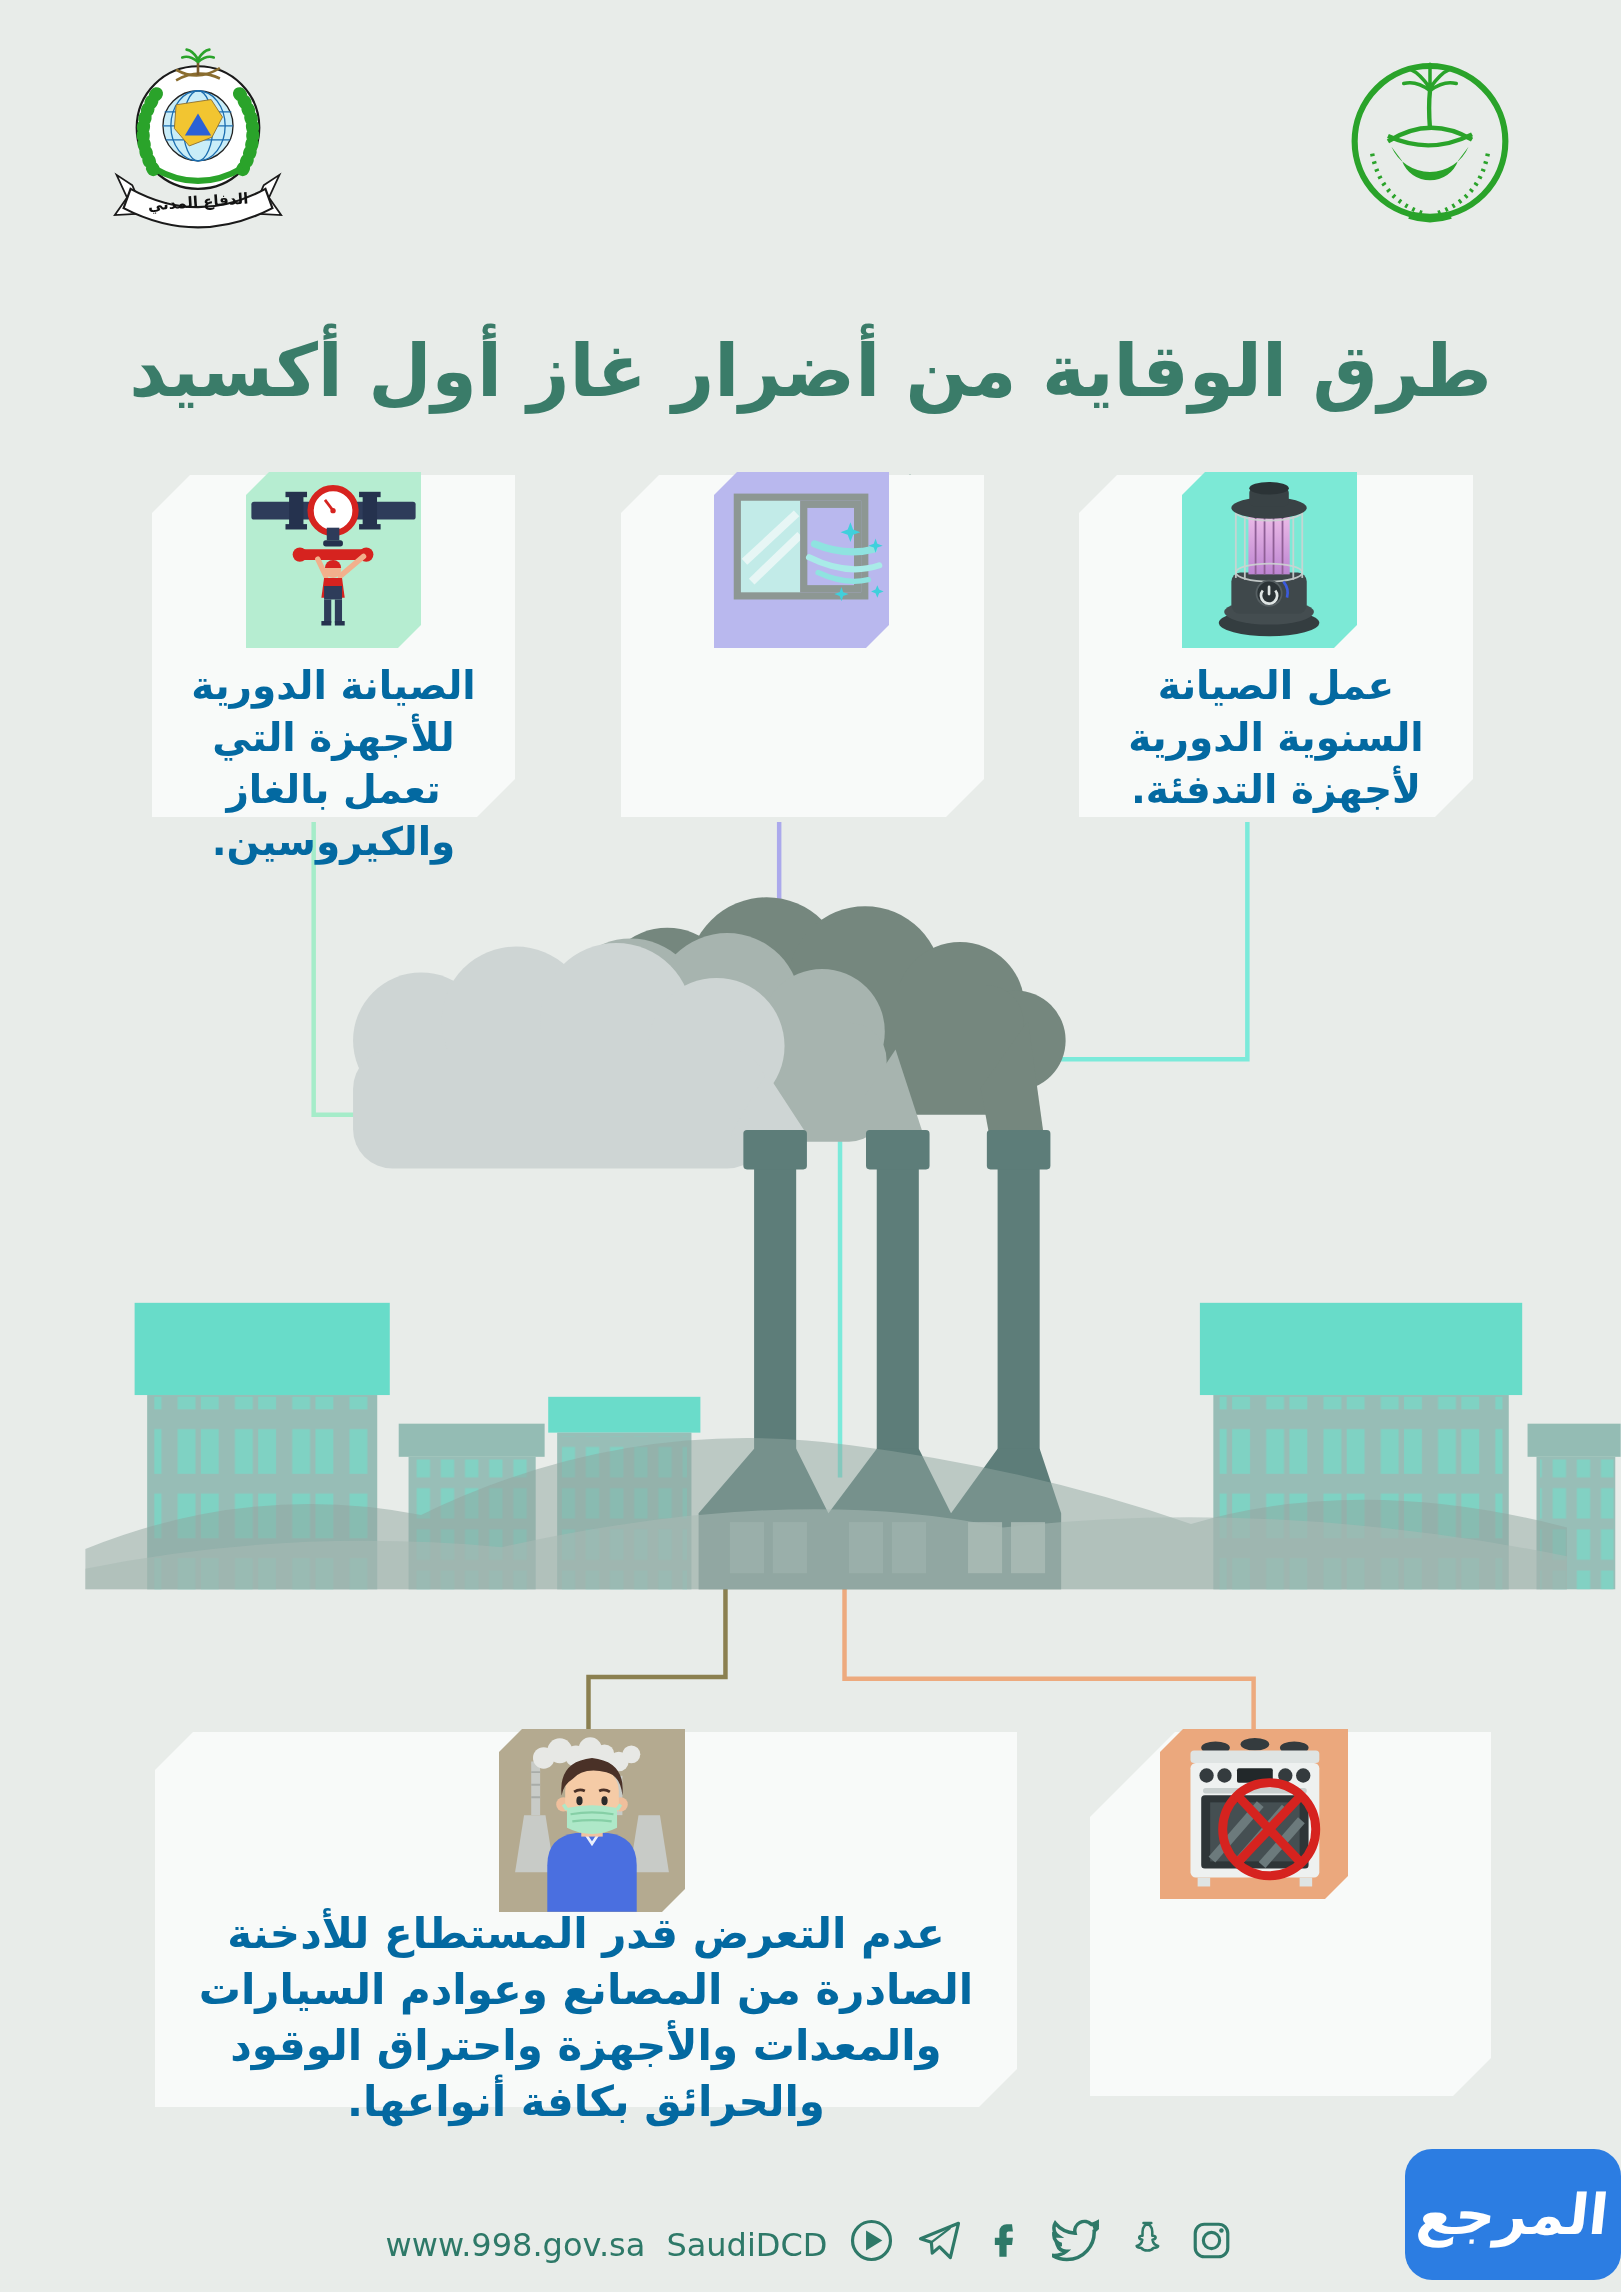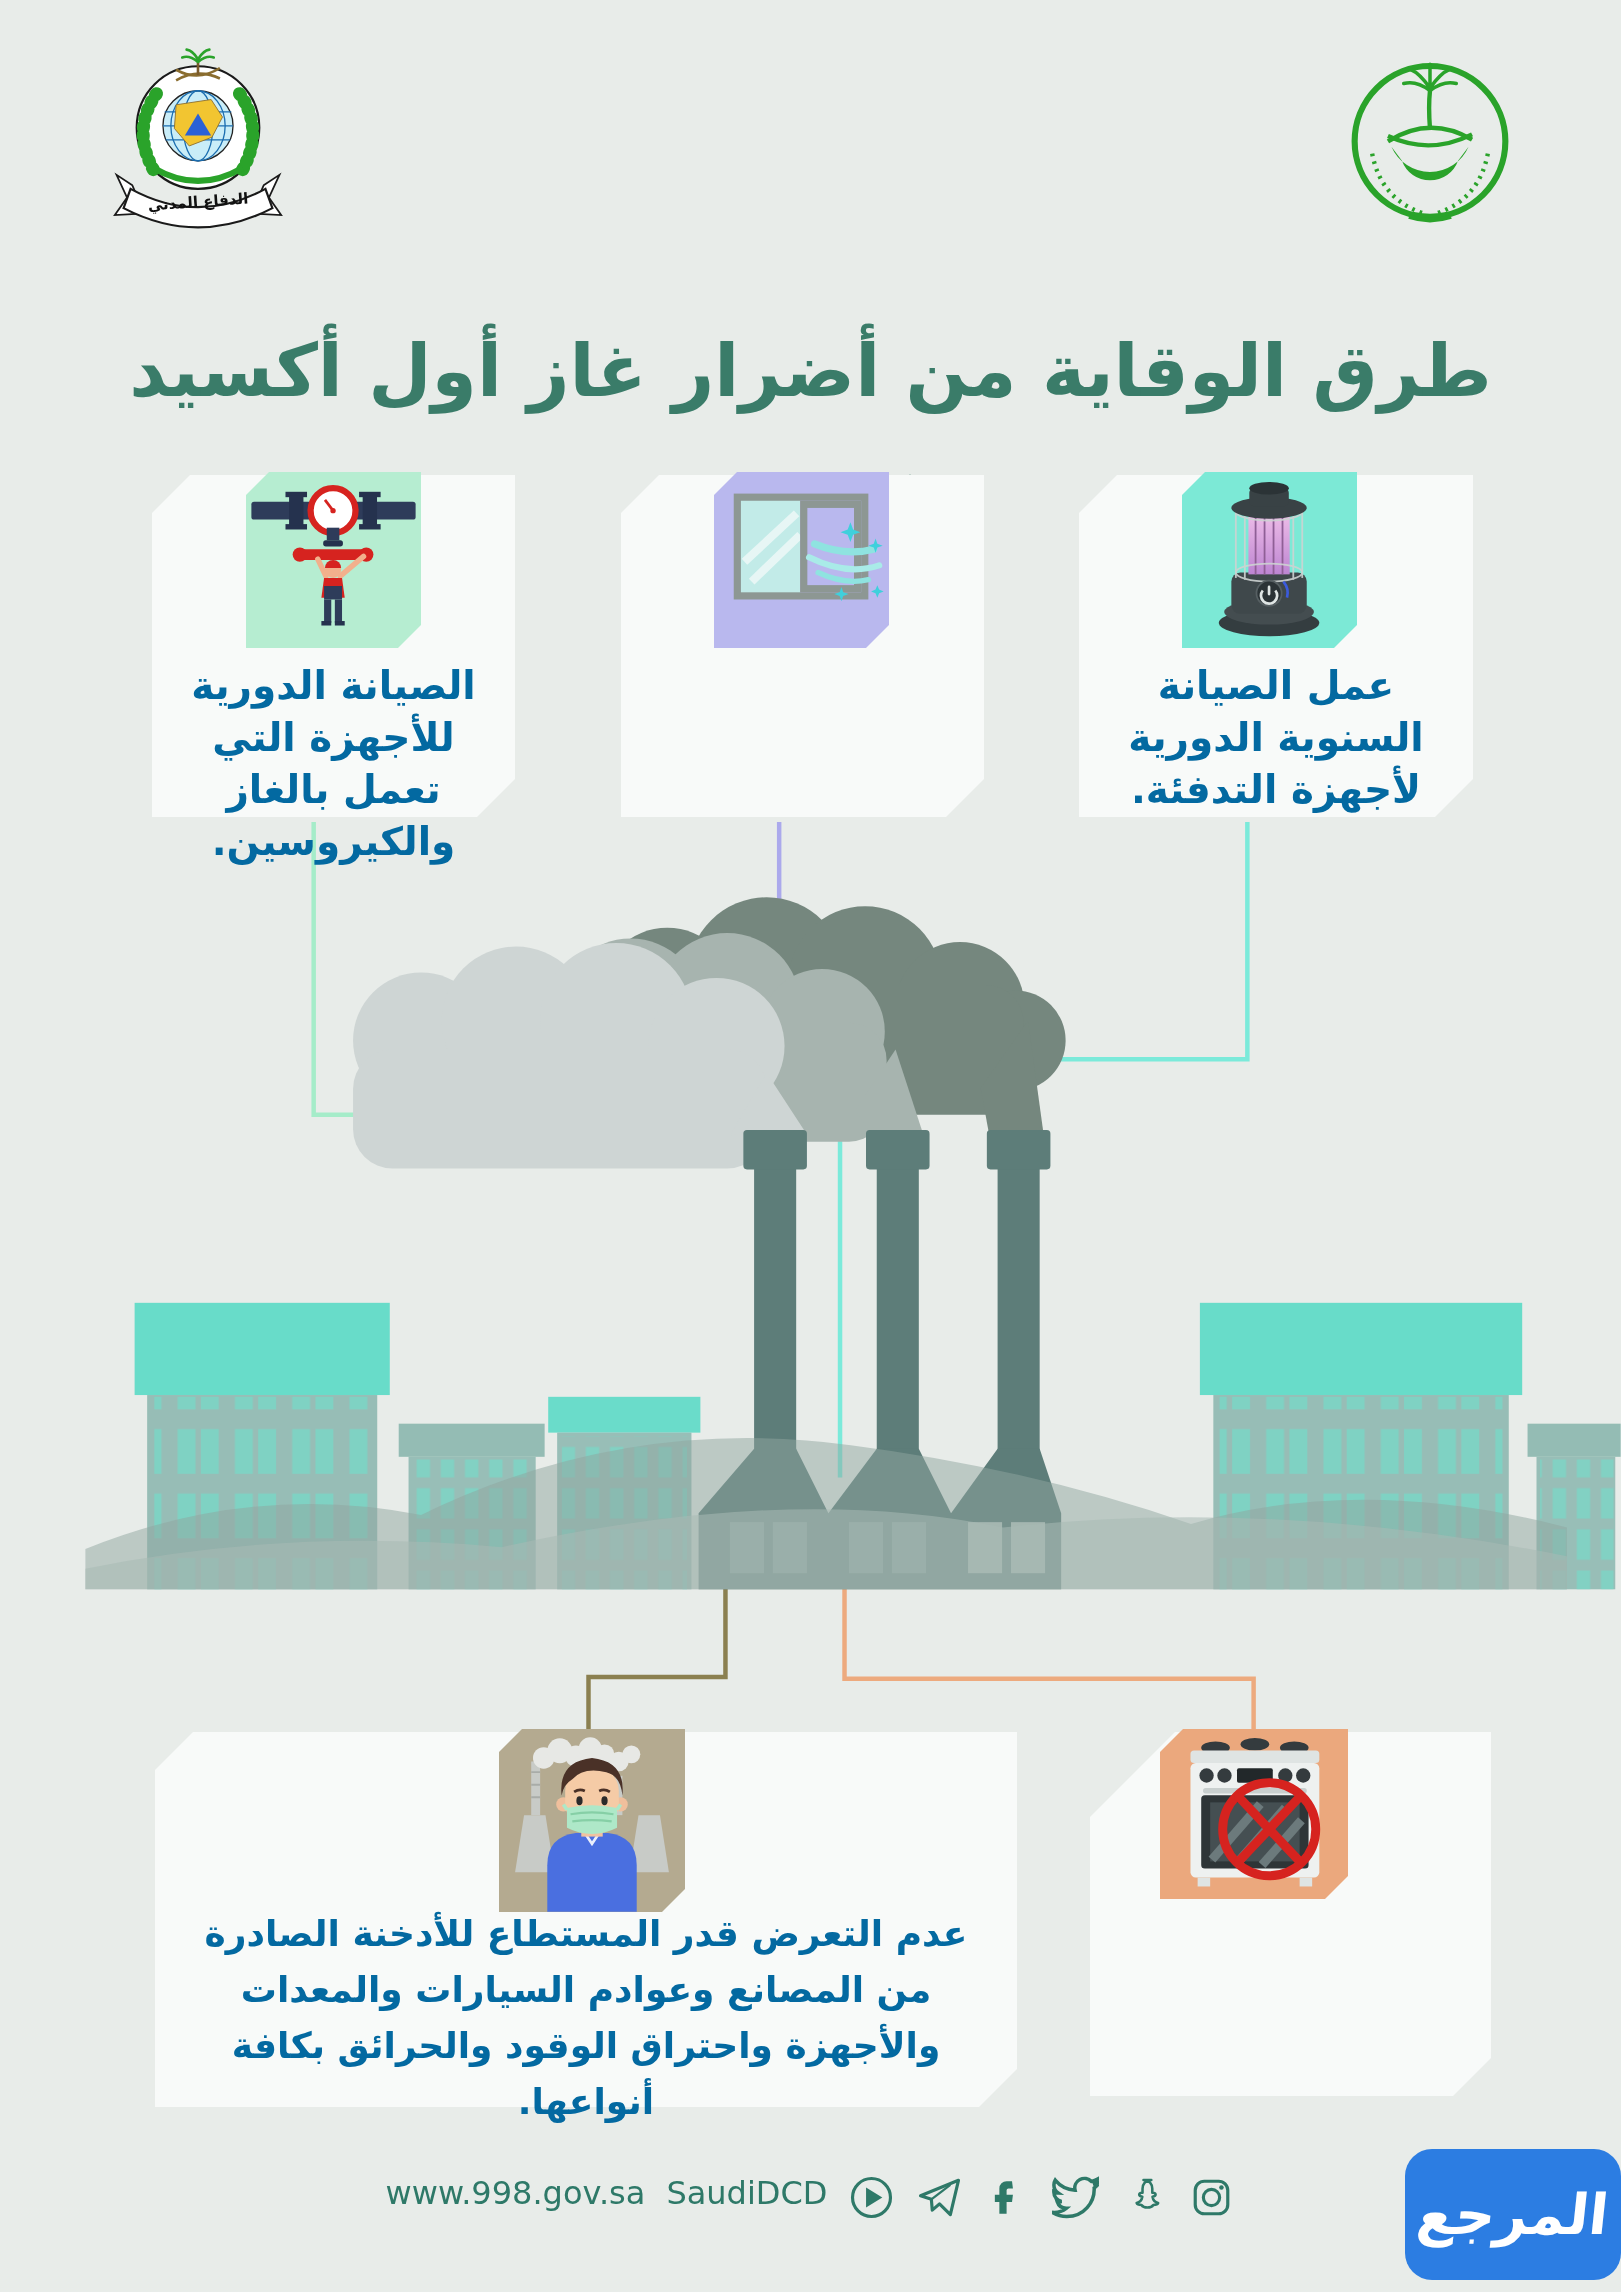--- a/index.html
+++ b/index.html
@@ -22,26 +22,26 @@
     clip-path:polygon(38px 0,100% 0,100% calc(100% - 38px),calc(100% - 38px) 100%,0 100%,0 38px);
   }
   .icon-box{
     z-index:3;
     clip-path:polygon(23px 0,100% 0,100% calc(100% - 23px),calc(100% - 23px) 100%,0 100%,0 23px);
   }
   .card-text{
     font-weight:bold;color:#0369a1;direction:rtl;text-align:center;z-index:4;
   }
   .t-top{font-size:39px;line-height:52px;}
-  .t-bl{font-size:36px;line-height:56px;}
+  .t-bl{font-size:42px;line-height:56px;}
   .t-br{font-size:40px;line-height:54px;}
   
   #footer{
     left:0;top:2174px;width:1621px;height:90px;z-index:5;
-    display:flex;align-items:flex-start;justify-content:center;gap:21px;
+    display:flex;align-items:flex-end;justify-content:center;gap:21px;
   }
   .f-text{color:#2e7968;font-size:32px;font-weight:500;}
   .sicon{width:47px;height:47px;display:flex;align-items:center;justify-content:center;}
   #watermark{
     left:1405px;top:2149px;width:216px;height:131px;background:#2c7de2;
     border-radius:27px;z-index:6;display:flex;align-items:center;justify-content:center;
   }
   #watermark span{
     color:#ffffff;font-size:56px;font-weight:bold;direction:rtl;transform:skewX(-6deg);
   }

